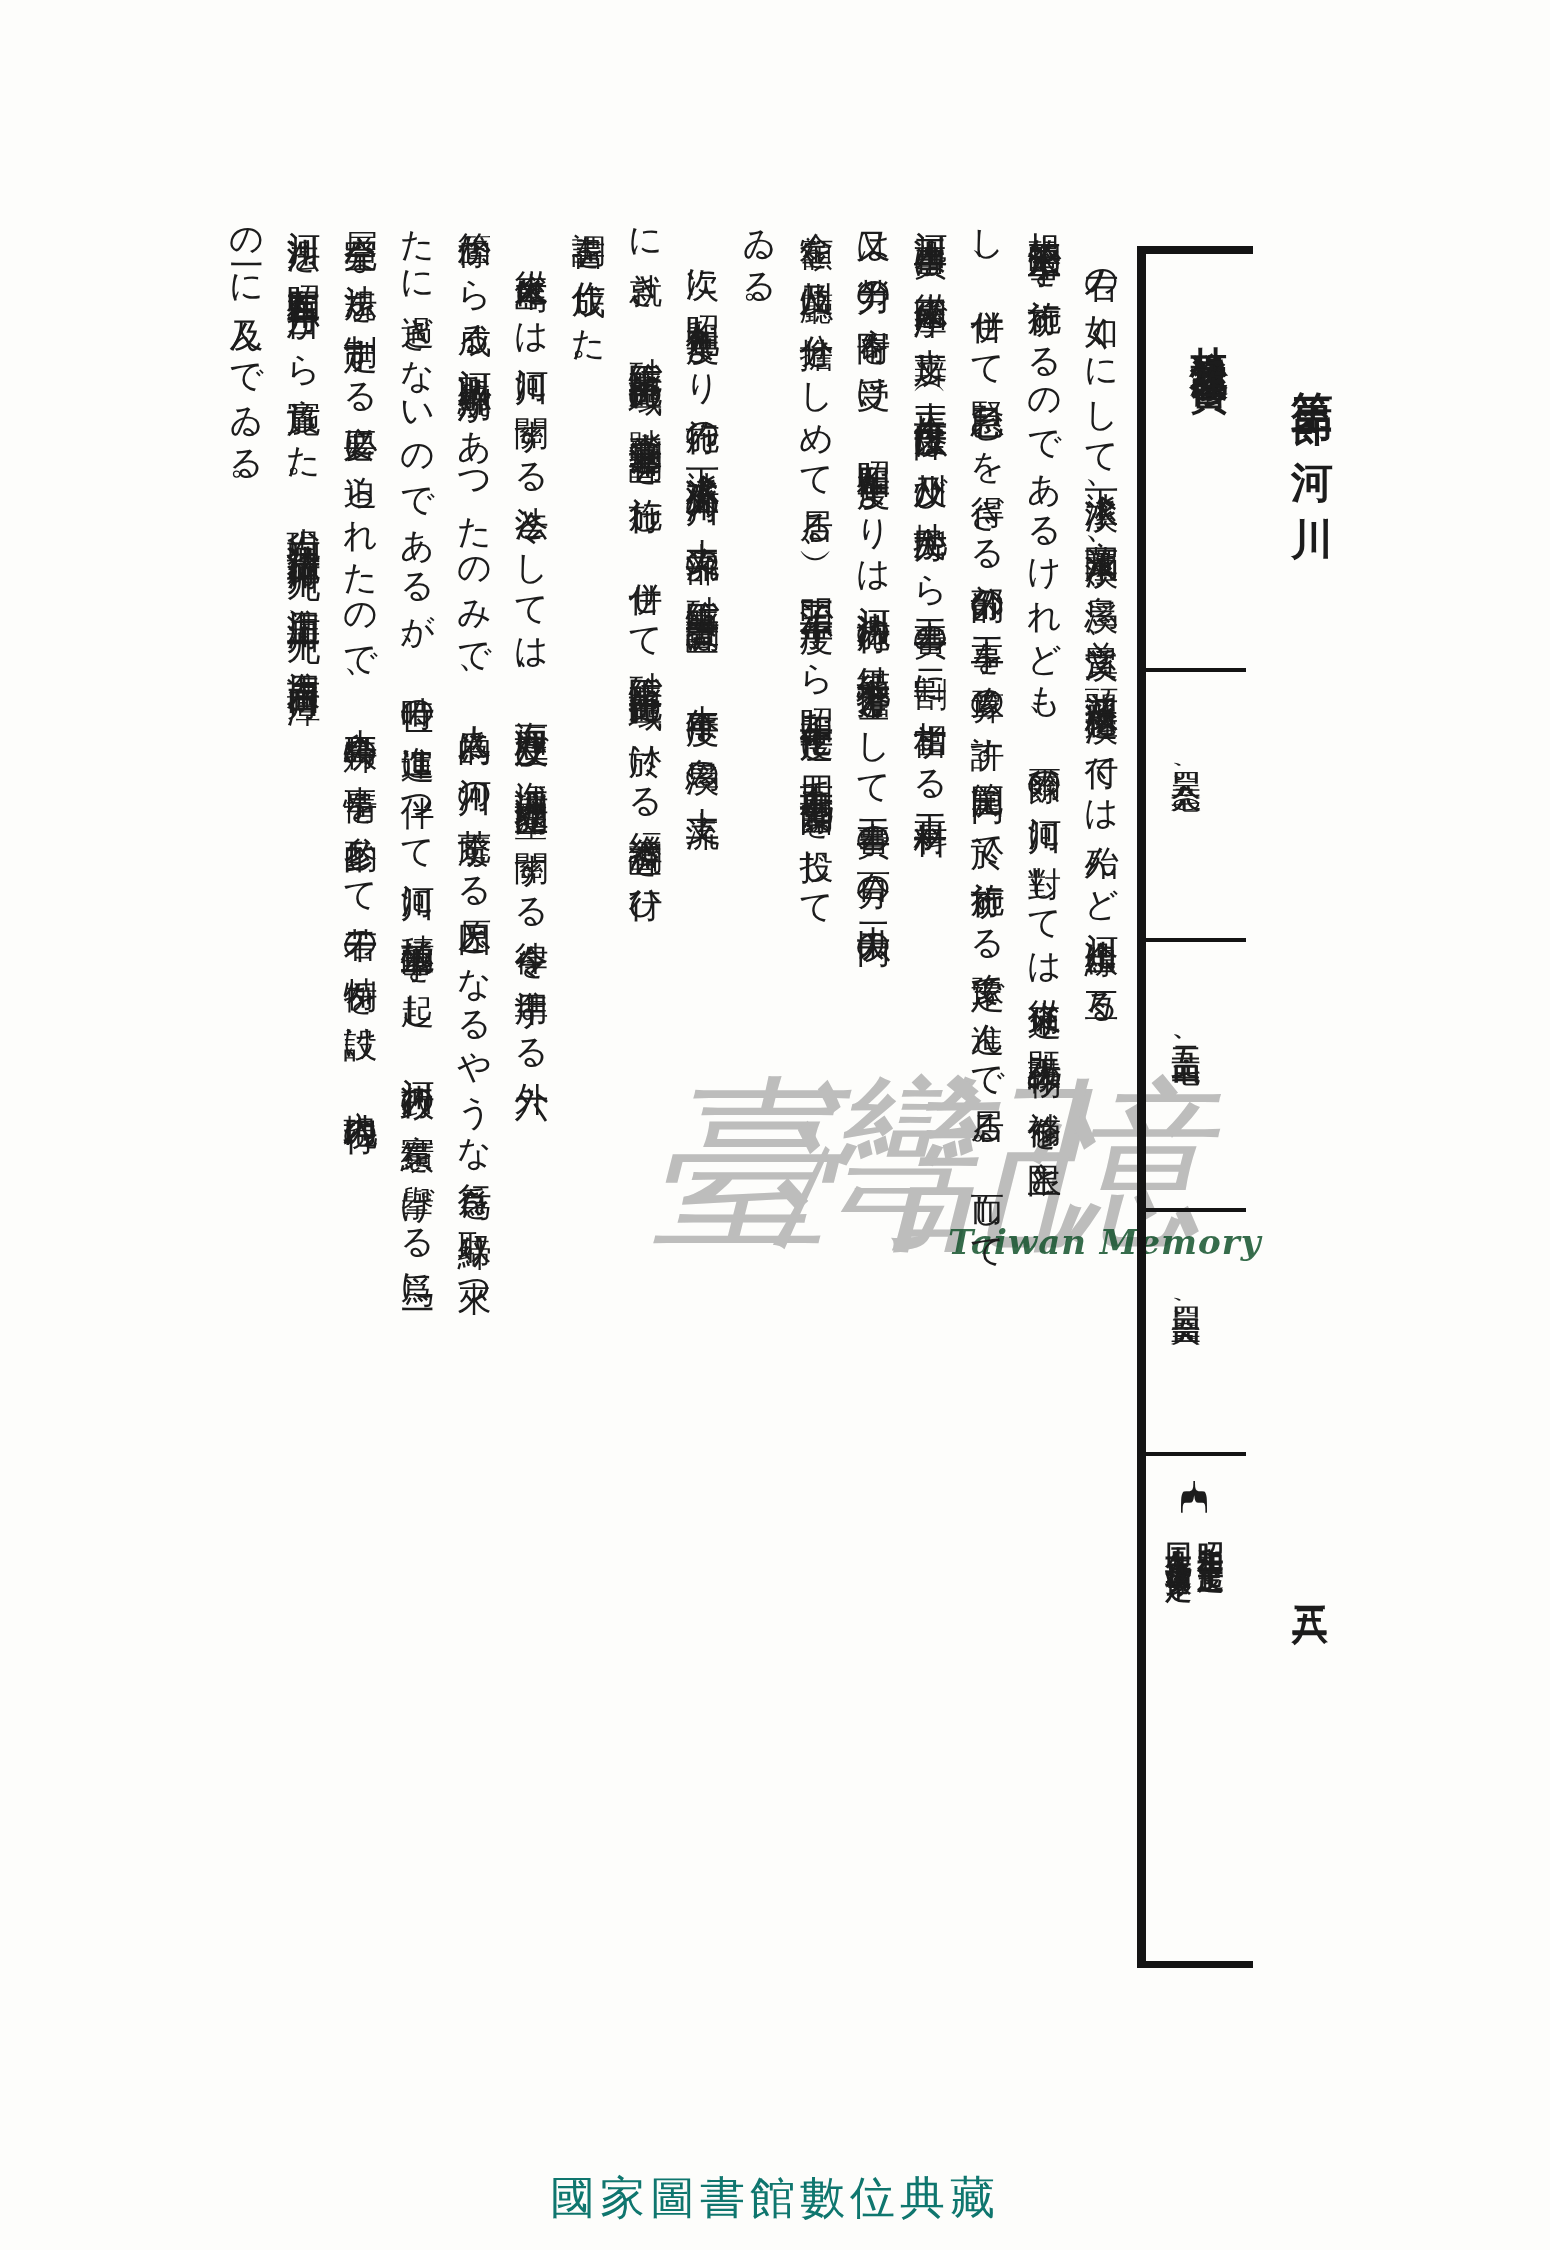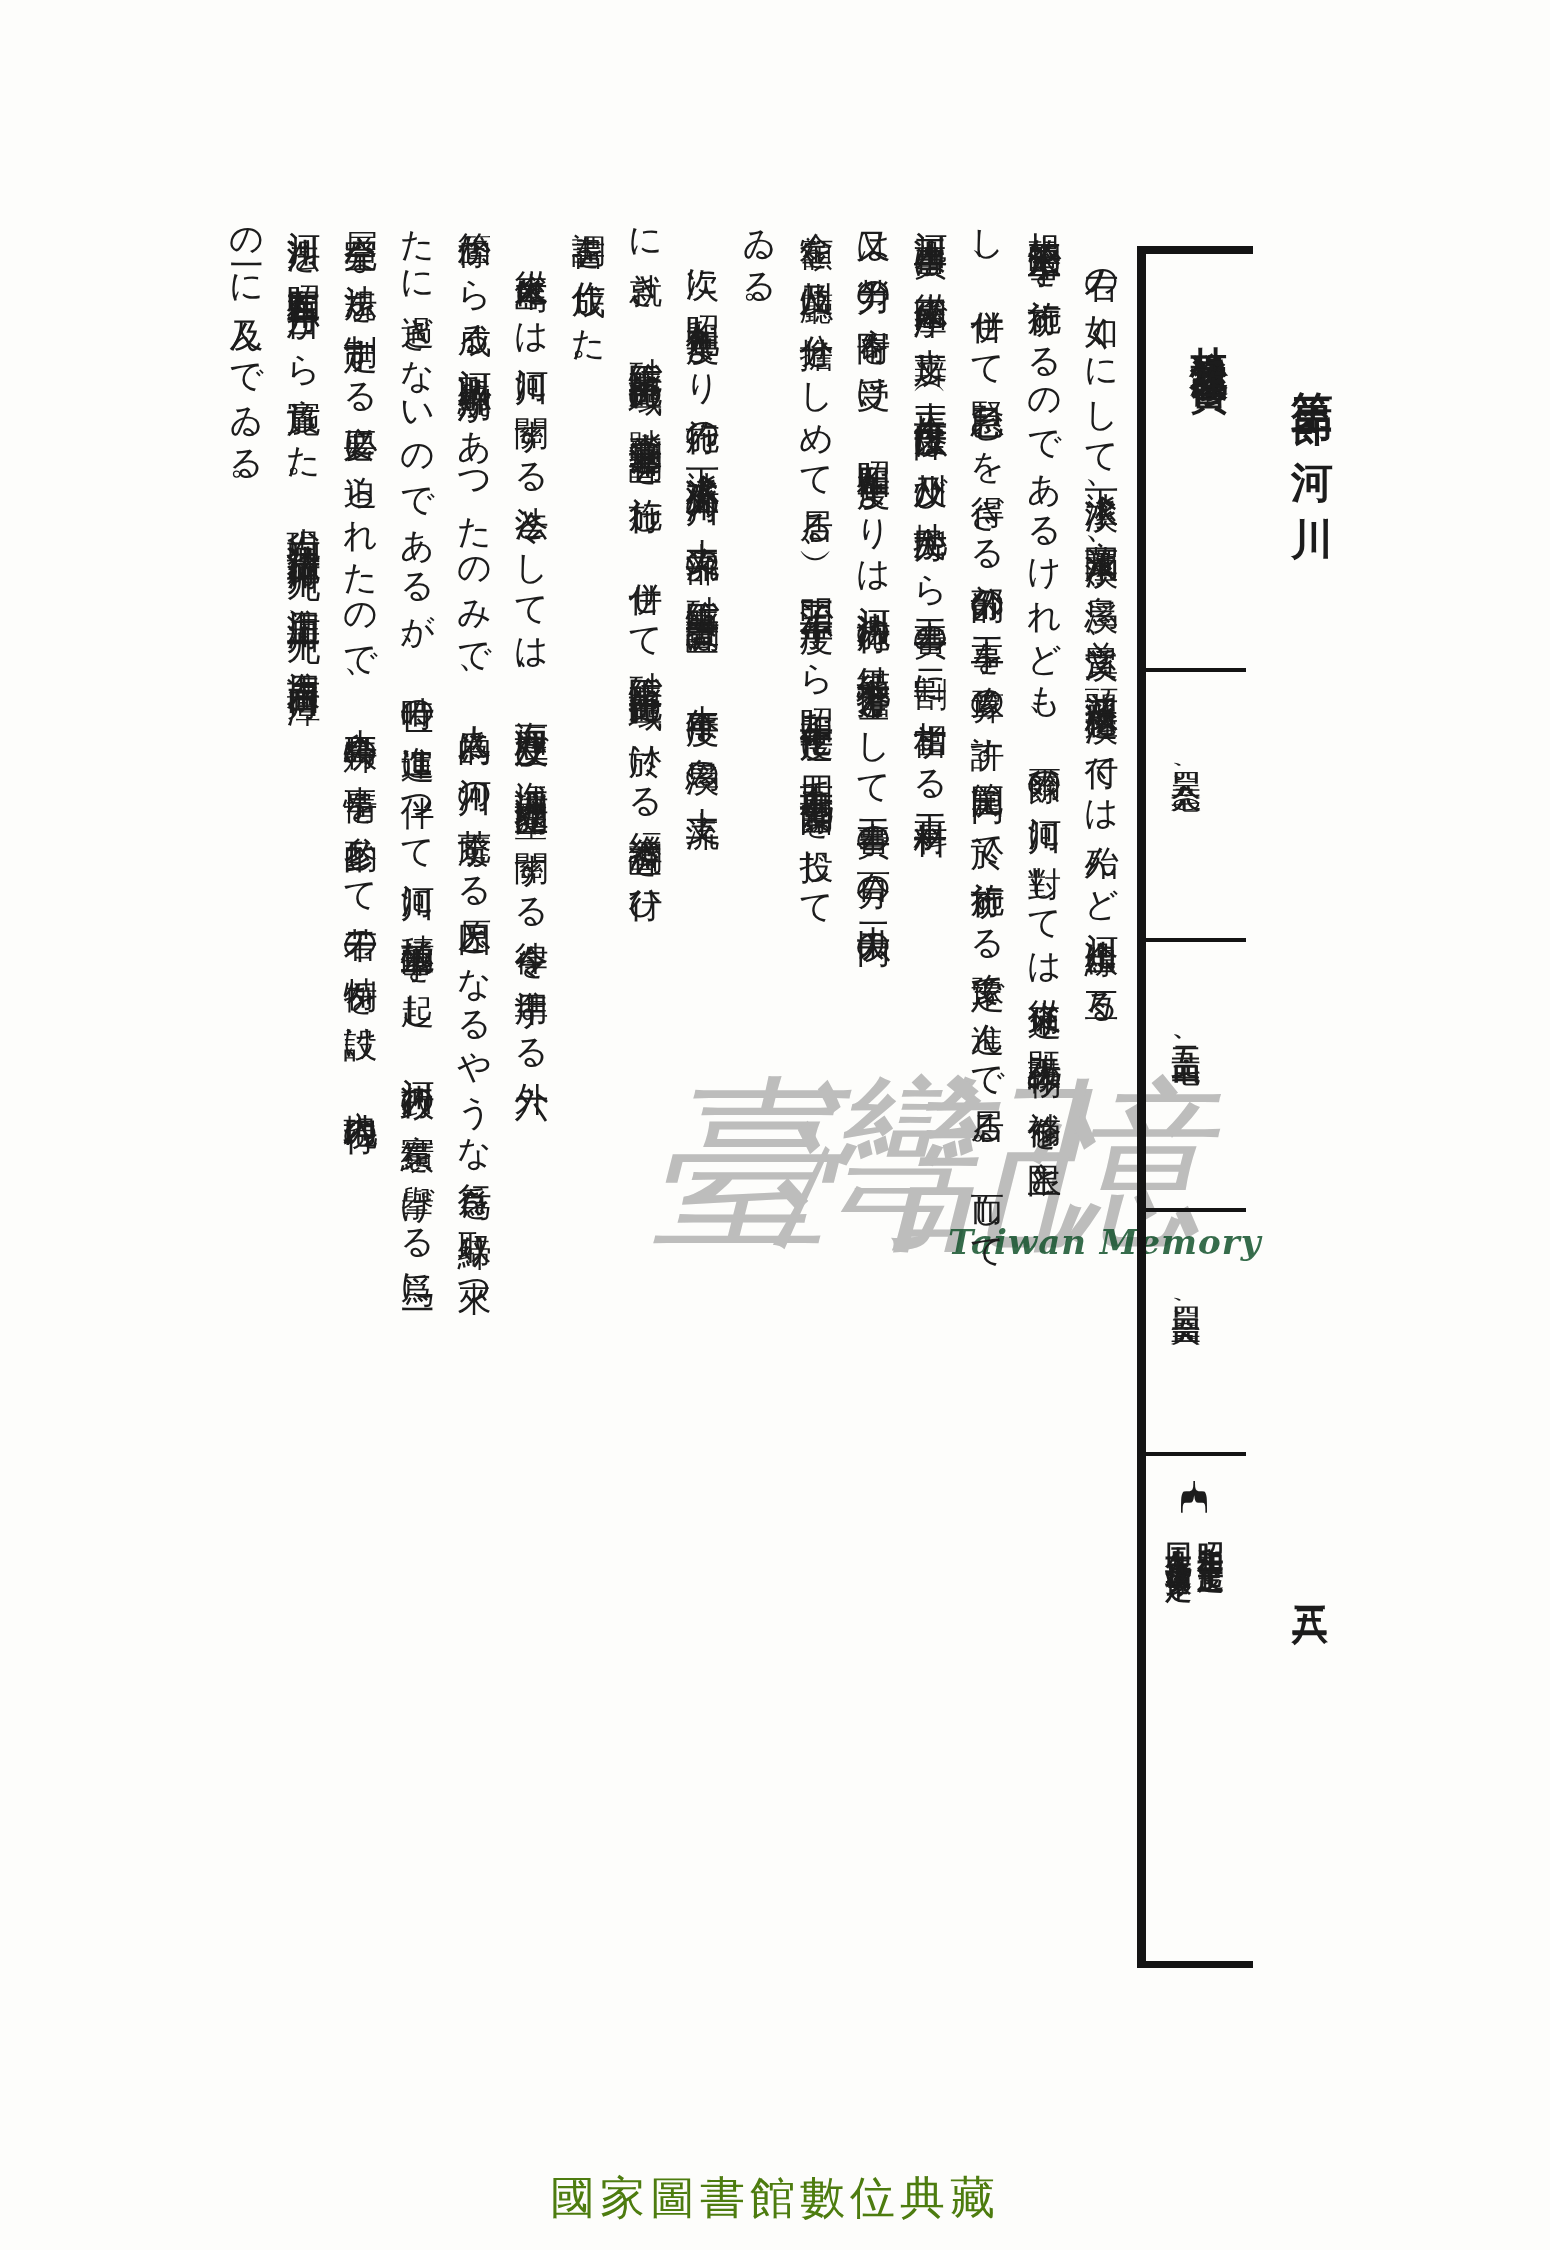--- a/index.html
+++ b/index.html
@@ -75,21 +75,21 @@
   }
   .watermark-latin{
     position:absolute;left:948px;top:1222px;
     font-size:34px;color:#14532d;opacity:0.85;font-style:italic;font-weight:700;
     letter-spacing:1px;z-index:0;
   }
   .content{position:relative;z-index:1;}
   
   .footer{
     position:absolute;left:0;right:0;top:2168px;text-align:center;
-    font-size:45px;letter-spacing:5px;color:#4d7c0f;
+    font-size:45px;letter-spacing:5px;color:#0f766e;
     font-family:Liberation Mono, monospace;font-weight:500;
   }
 </style>
 </head>
 <body>
 
 <div class="watermark-cjk">臺灣記憶</div>
 <div class="watermark-latin">Taiwan Memory</div>
 
 <div class="content">

